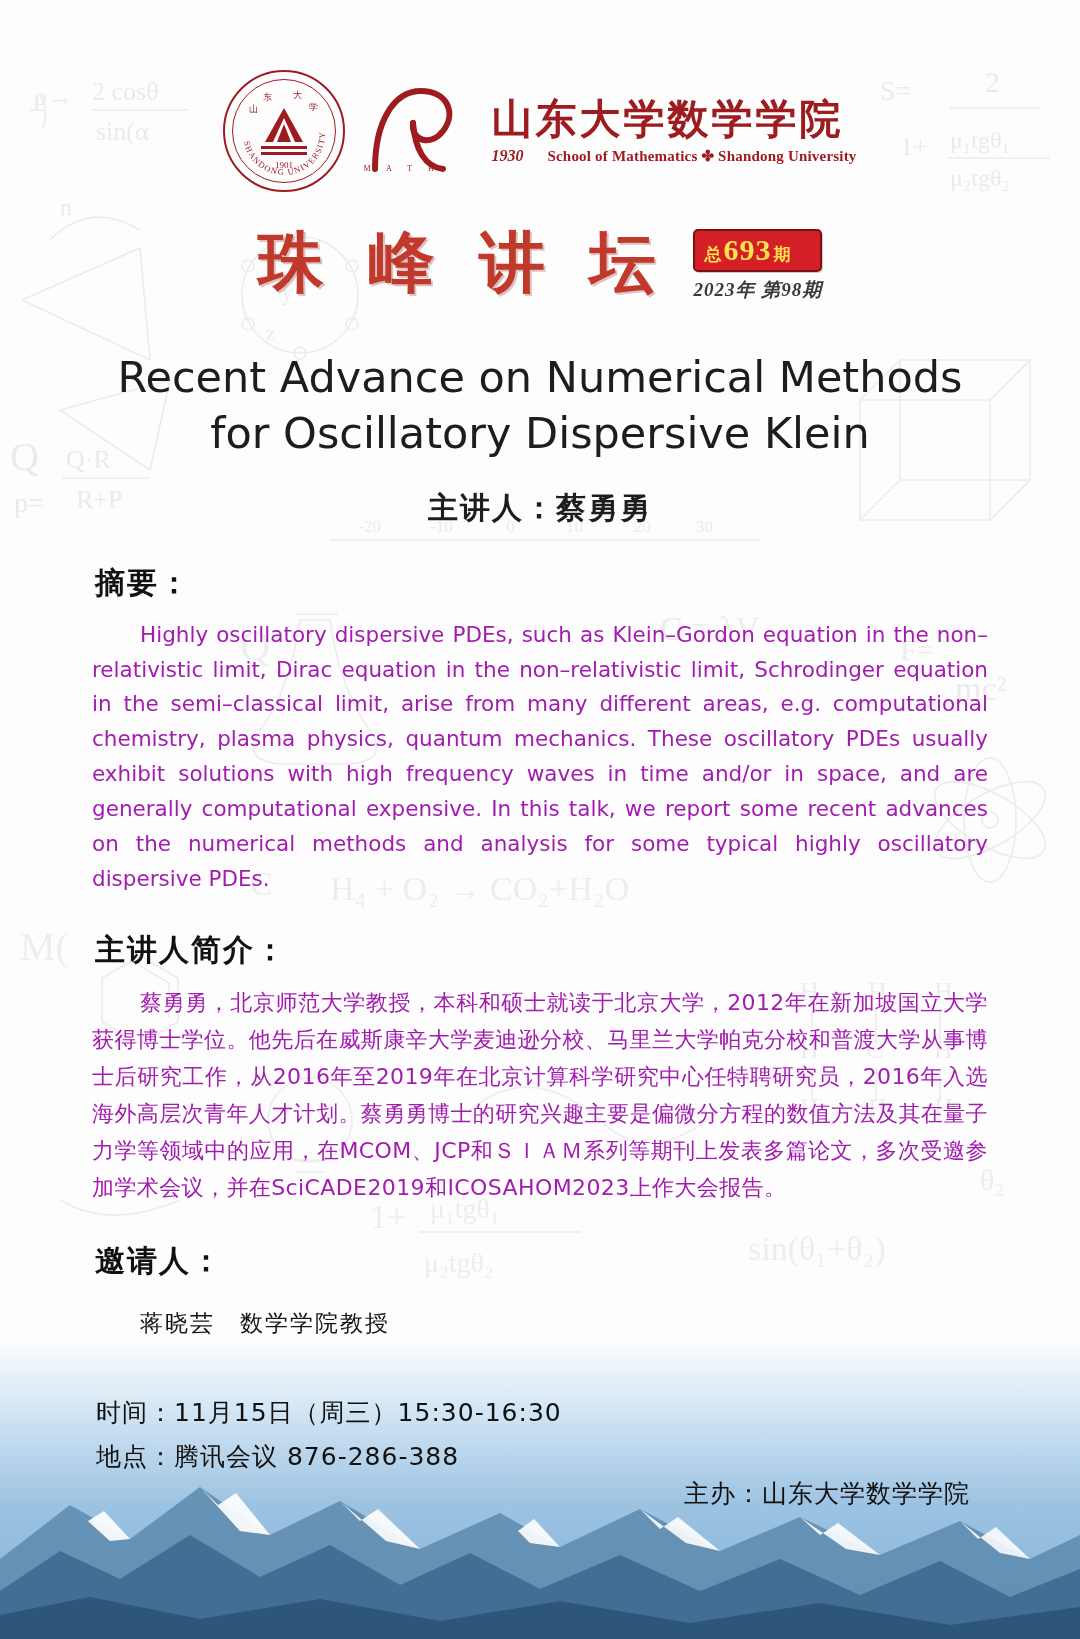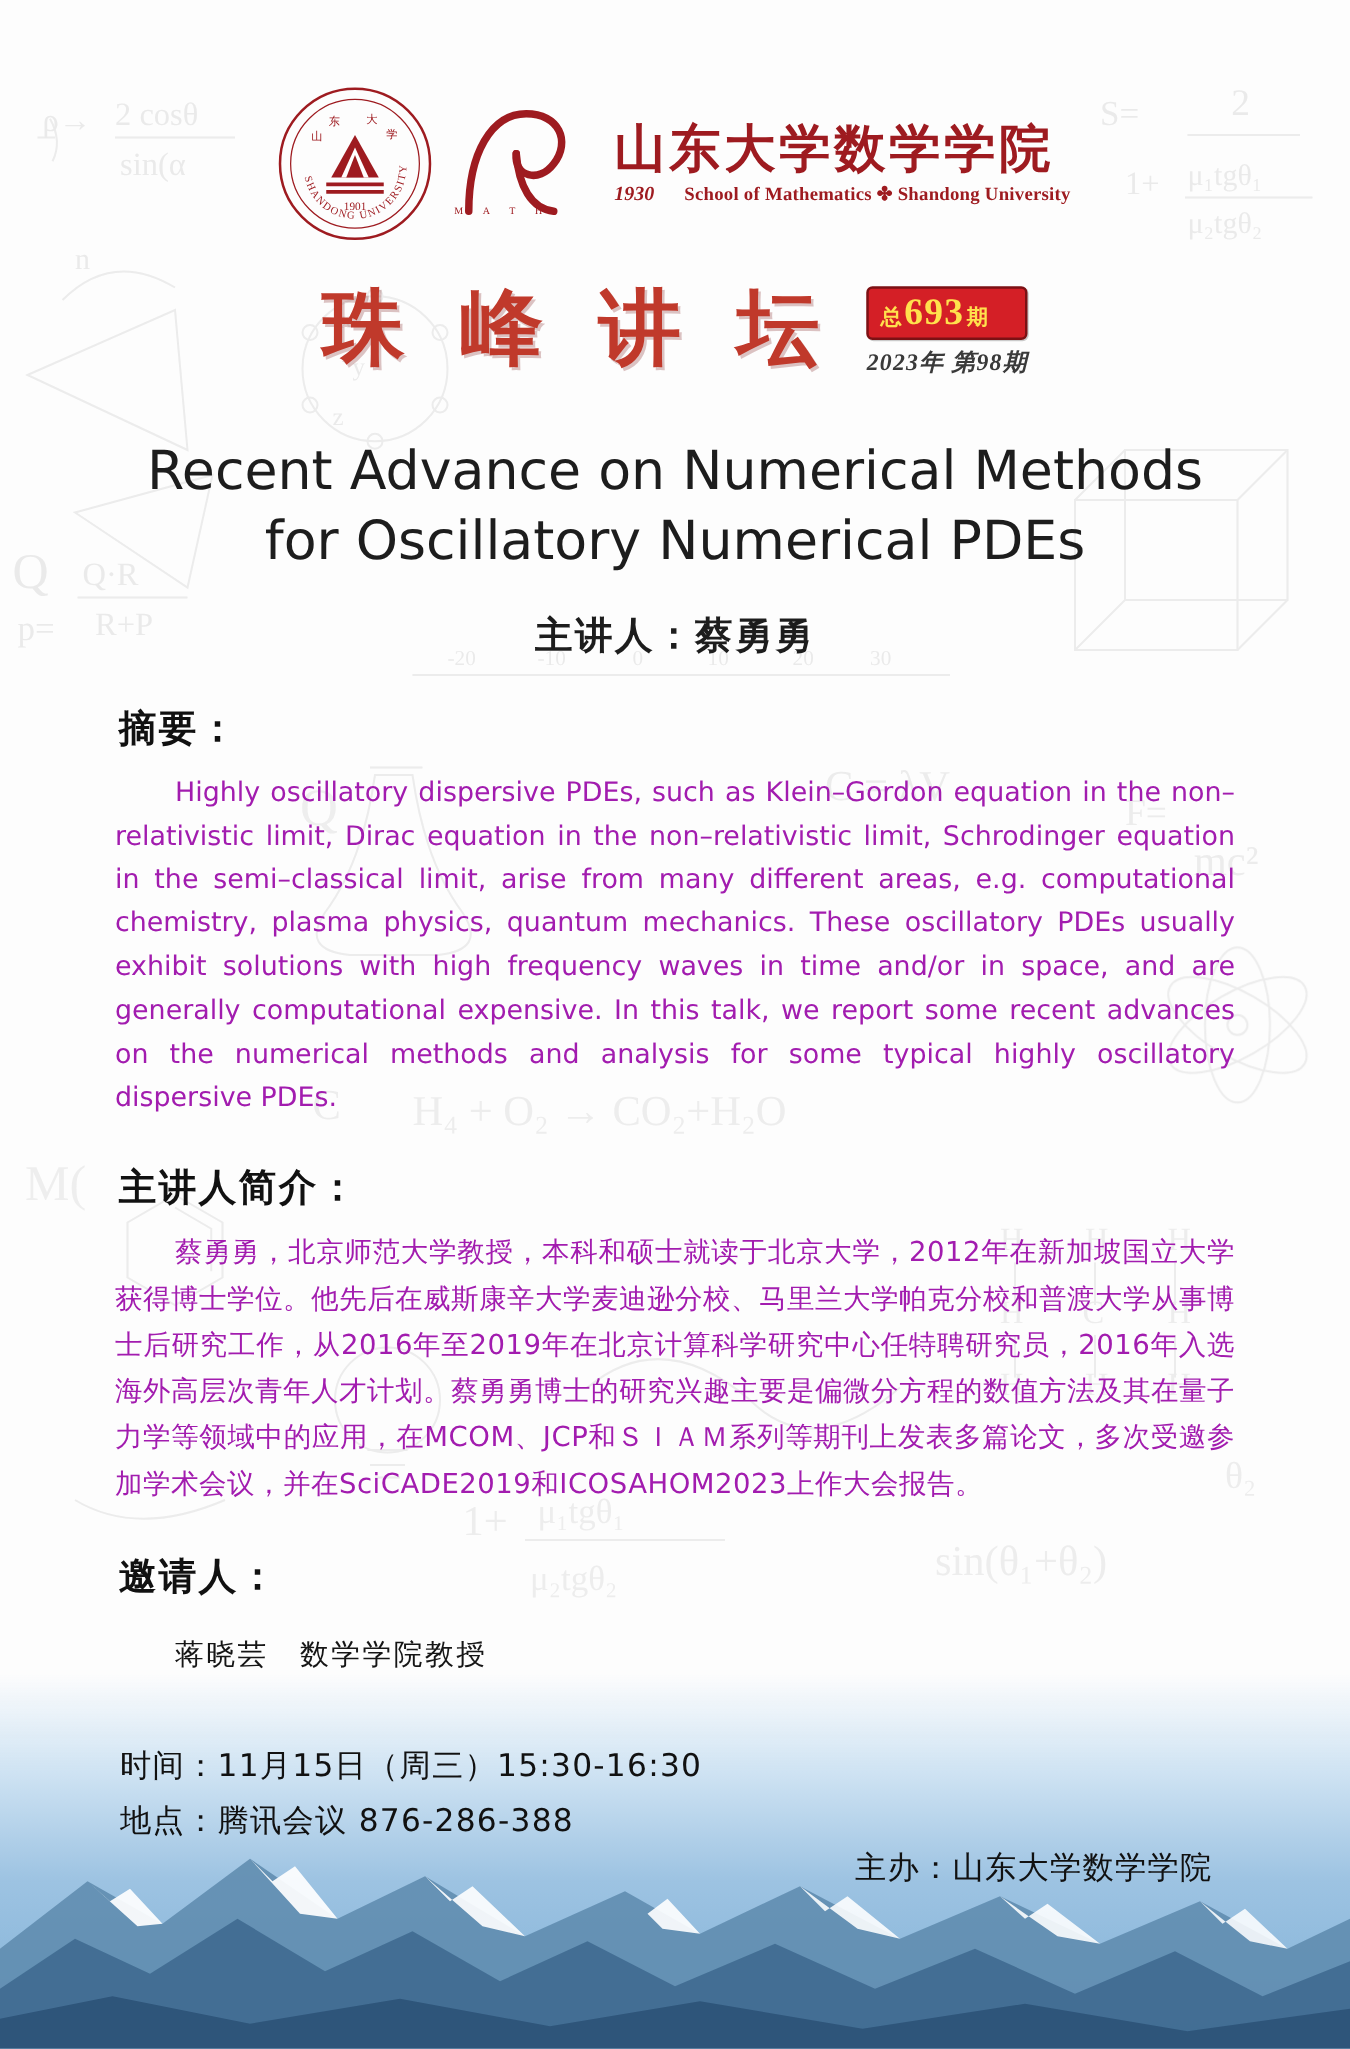--- a/index.html
+++ b/index.html
@@ -443,21 +443,21 @@
         <span class="num">693</span>
         <span class="small">期</span>
       </div>
       <div class="issue-year">2023年 第98期</div>
     </div>
   </div>
 
 
   <div class="talk-title">
     <div>Recent Advance on Numerical Methods</div>
-    <div>for Oscillatory Numerical PDEs</div>
+    <div>for Oscillatory Dispersive Klein</div>
   </div>
 
   <div class="speaker-line">
     <span>主讲人：</span><span>蔡勇勇</span>
   </div>
 
   <div class="section-head">摘要：</div>
   <div class="para">Highly oscillatory dispersive PDEs, such as Klein–Gordon equation in the non–relativistic limit, Dirac equation in the non–relativistic limit, Schrodinger equation in the semi–classical limit, arise from many different areas, e.g. computational chemistry, plasma physics, quantum mechanics. These oscillatory PDEs usually exhibit solutions with high frequency waves in time and/or in space, and are generally computational expensive. In this talk, we report some recent advances on the numerical methods and analysis for some typical highly oscillatory dispersive PDEs.</div>
 
   <div class="section-head">主讲人简介：</div>

